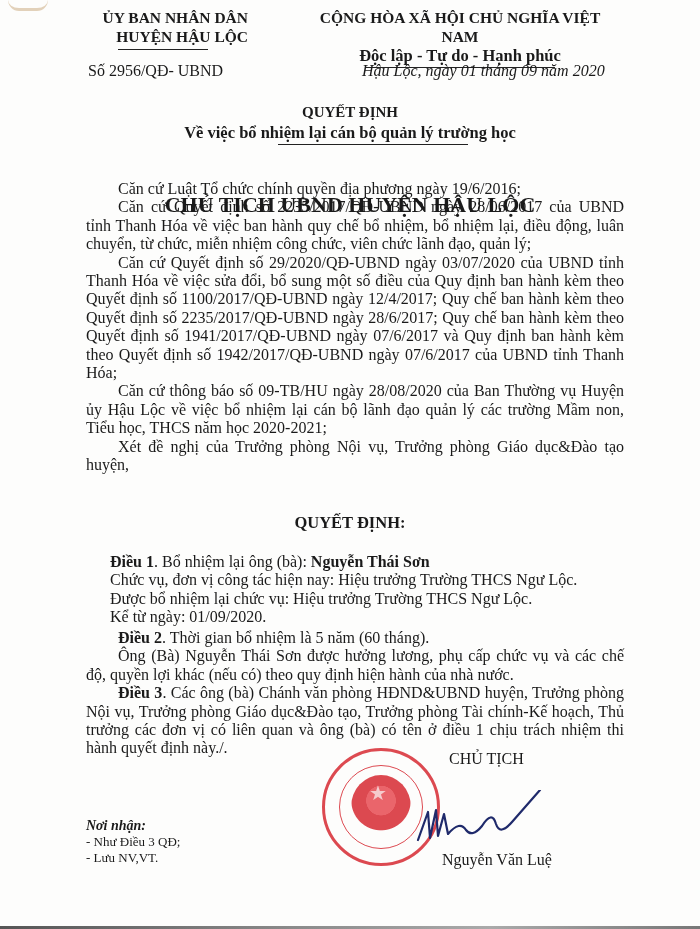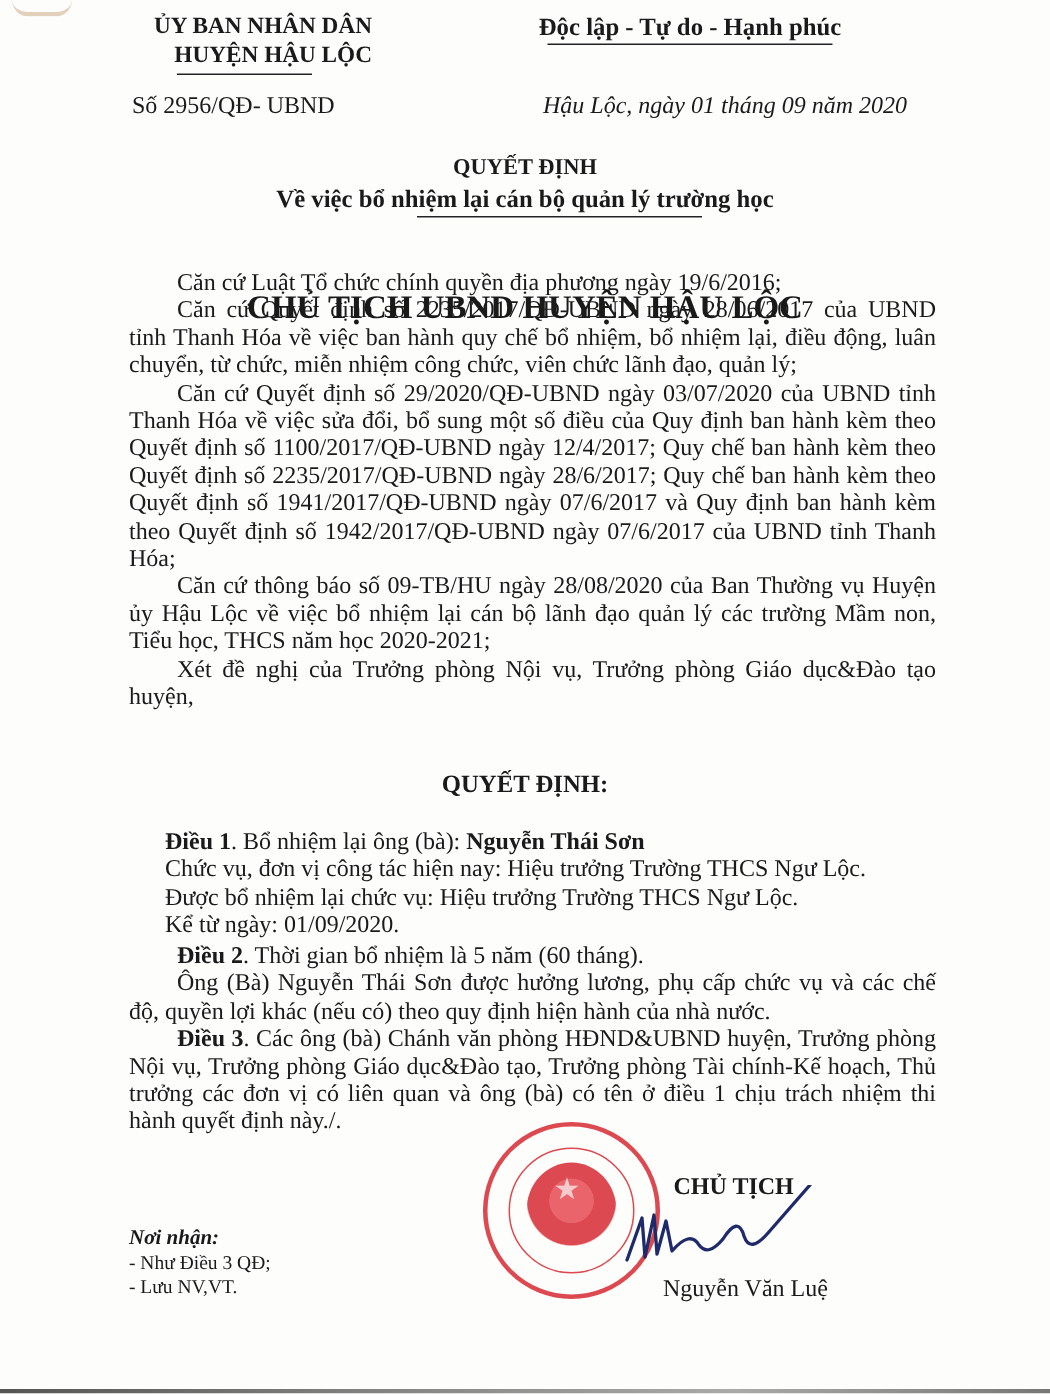--- a/index.html
+++ b/index.html
@@ -69,40 +69,41 @@
     border-radius: 50%; border: 1.5px solid #d9363e;
   }
   .stamp .emblem {
     position: absolute; left: 26px; top: 24px; width: 60px; height: 64px;
     border-radius: 50%; background: radial-gradient(circle at 50% 40%, #e8555c 0 30%, #d9363e 31% 60%, transparent 62%);
   }
   .stamp .star {
     position: absolute; left: 44px; top: 32px; color: #f5c6c8; font-size: 20px; line-height: 20px;
   }
   .sig-title {
-    position: absolute; left: 449px; top: 783px; font-weight: bold; font-size: 16px;
+    position: absolute; left: 449px; top: 750px; font-weight: normal; font-size: 16px;
   }
   .signature { position: absolute; left: 400px; top: 790px; width: 150px; height: 60px; }
   .sig-name {
     position: absolute; left: 442px; top: 851px; font-weight: normal; font-size: 16px;
   }
 </style>
 </head>
 <body>
 
 <div class="corner-mark"></div>
 
 <div class="hdr-left">
   <div>ỦY BAN NHÂN DÂN</div>
   <div>HUYỆN HẬU LỘC</div>
   <div class="rule"></div>
 </div>
 <div class="hdr-num">Số  2956/QĐ- UBND</div>
 
 <div class="hdr-right">
+  <div>CỘNG HÒA XÃ HỘI CHỦ NGHĨA VIỆT NAM</div>
   <div class="motto">Độc lập - Tự do - Hạnh phúc</div>
   <div class="rule"></div>
 </div>
 <div class="hdr-date">Hậu Lộc, ngày  01 tháng 09 năm 2020</div>
 
 <div class="title t1">QUYẾT ĐỊNH</div>
 <div class="title t2">Về việc bổ nhiệm lại cán bộ quản lý trường học</div>
 <div class="t2-rule"></div>
 <div class="title t3">CHỦ TỊCH UBND HUYỆN HẬU LỘC</div>
 

